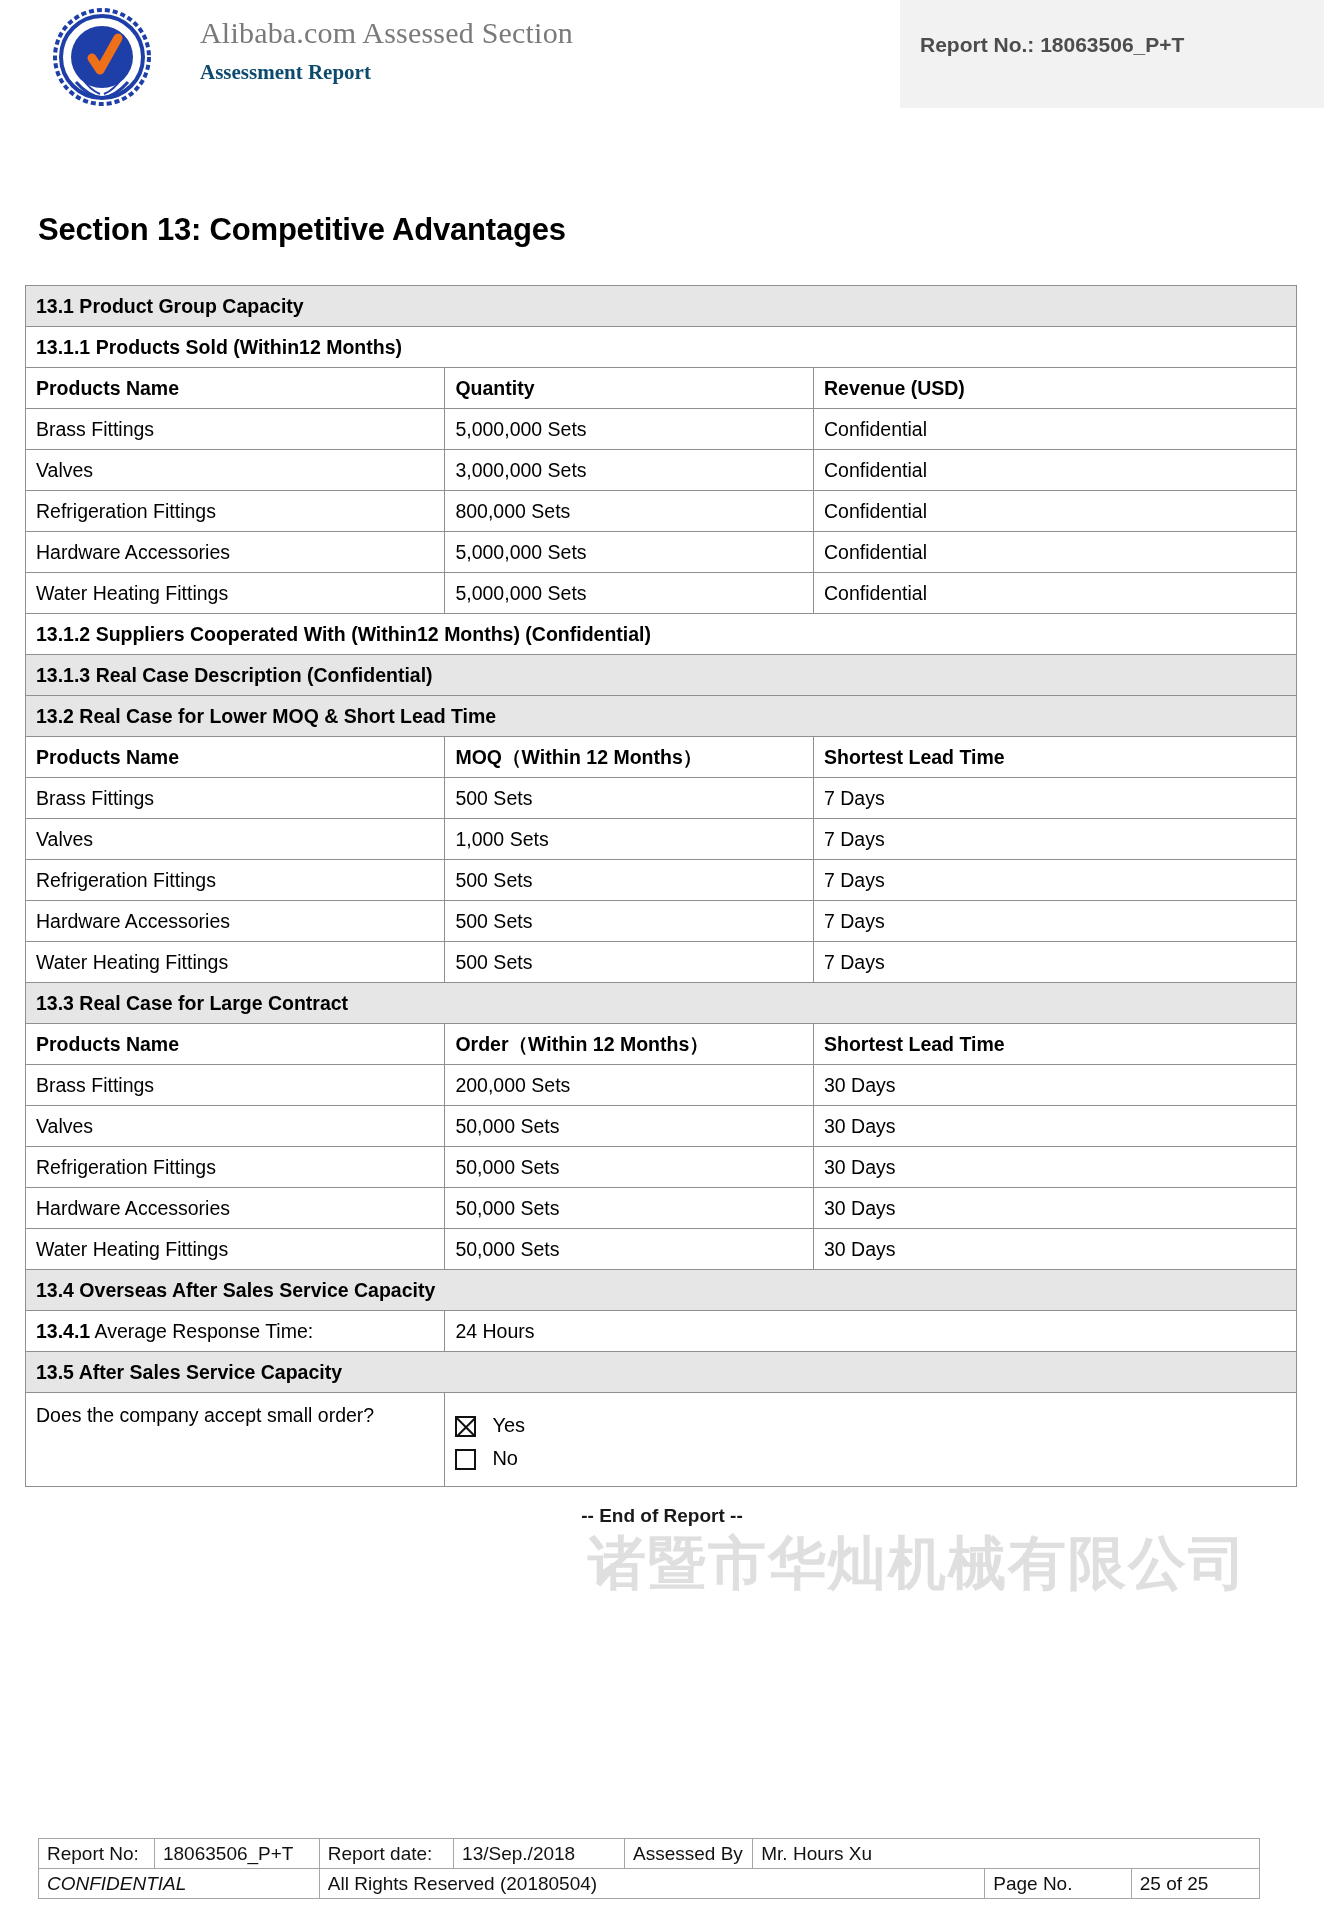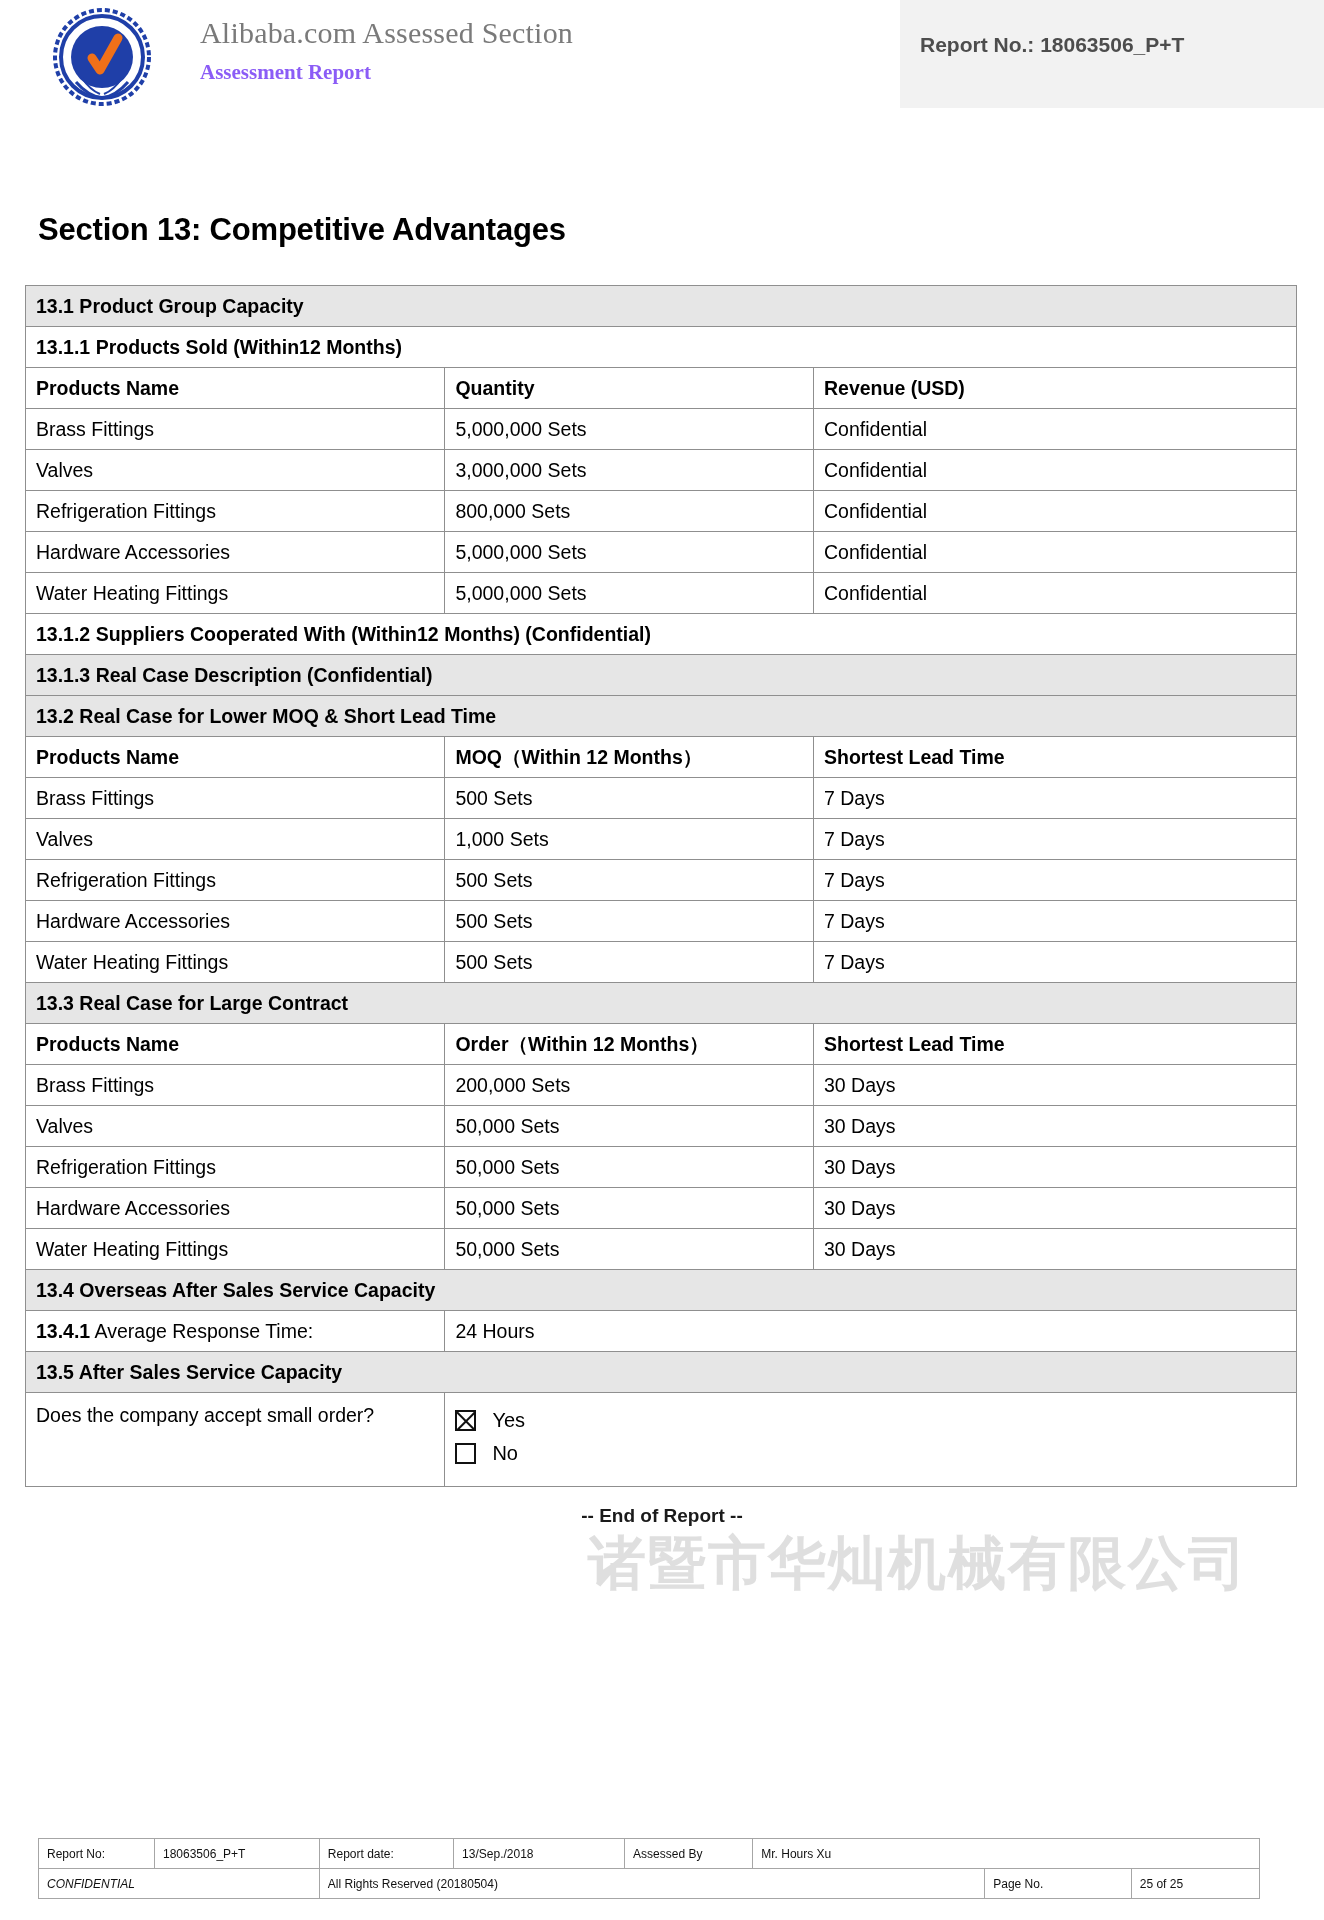--- a/index.html
+++ b/index.html
@@ -45,21 +45,21 @@
     font-family: "Liberation Serif", serif;
     font-size: 30px;
     color: #7a7a7a;
     letter-spacing: 0.2px;
     white-space: nowrap;
   }
   .brand-sub {
     font-family: "Liberation Serif", serif;
     font-size: 21px;
     font-weight: bold;
-    color: #8b5cf6;
+    color: #0c4a6e;
     margin-top: 10px;
     white-space: nowrap;
   }
   .report-no {
     position: absolute;
     left: 920px;
     top: 33px;
     font-size: 21px;
     font-weight: bold;
     color: #4d4d4d;
@@ -118,21 +118,21 @@
     background: #ffffff !important;
   }
   .resp-label {
     background: #ffffff !important;
   }
   .resp-label b { font-weight: bold; margin-top: 47px; }
   .qa-row td { height: 82px; vertical-align: top; padding-top: 11px; }
 
   .chk-line {
     display: flex;
-    align-items: center;
+    align-items: flex-end;
     gap: 16px;
     height: 33px;
   }
   .chk-box {
     width: 21px;
     height: 21px;
     border: 2px solid #111;
     box-sizing: border-box;
     position: relative;
     flex: 0 0 auto;
@@ -191,21 +191,21 @@
   .footer-table {
     position: absolute;
     left: 38px;
     top: 1838px;
     width: 1222px;
     border-collapse: collapse;
     table-layout: fixed;
   }
   .footer-table td {
     border: 1px solid #a6a6a6;
-    font-size: 12px;
+    font-size: 19px;
     height: 29px;
     padding: 0 8px;
     vertical-align: middle;
     color: #111;
   }
   .footer-table td.ital {
     font-style: italic;
   }
 </style>
 </head>

